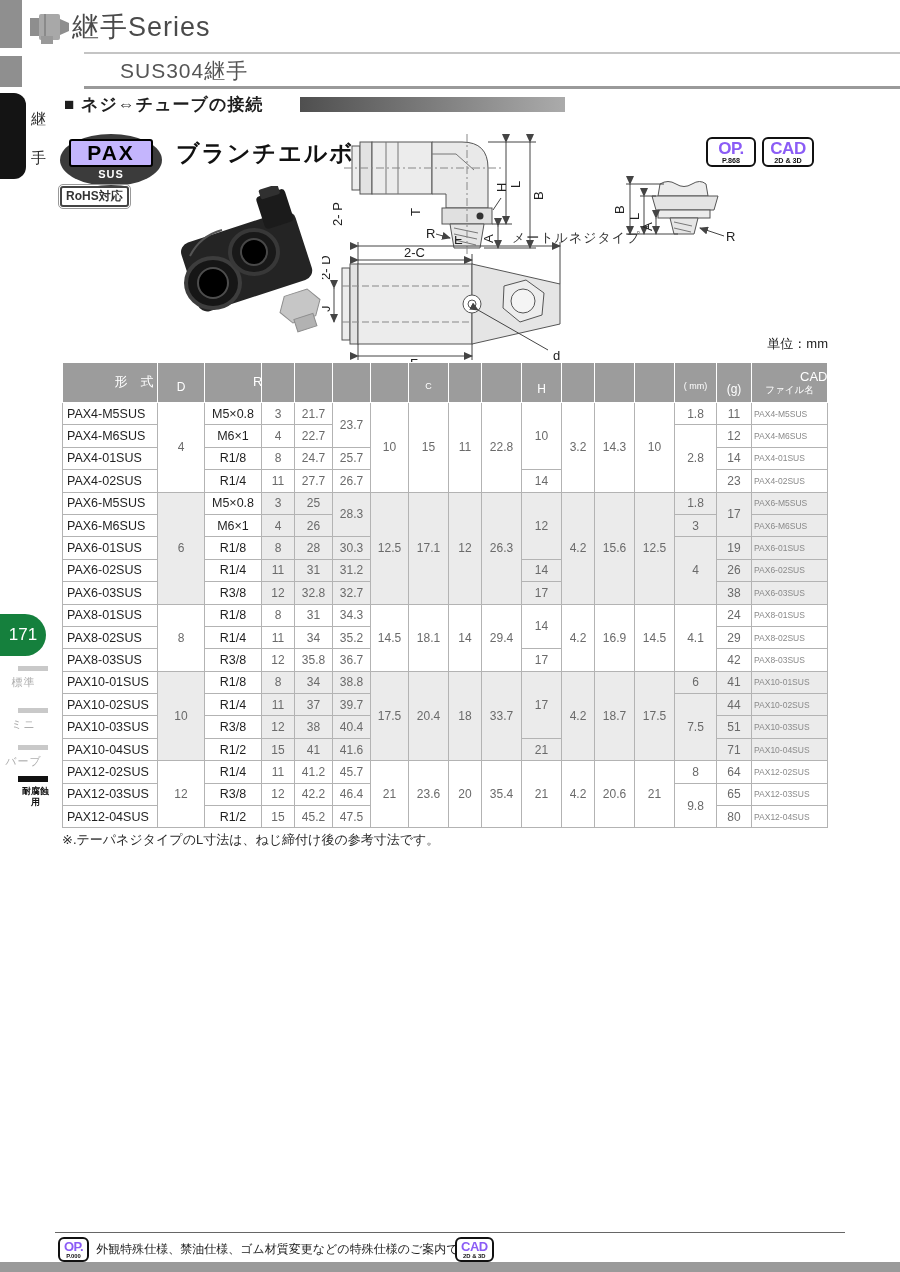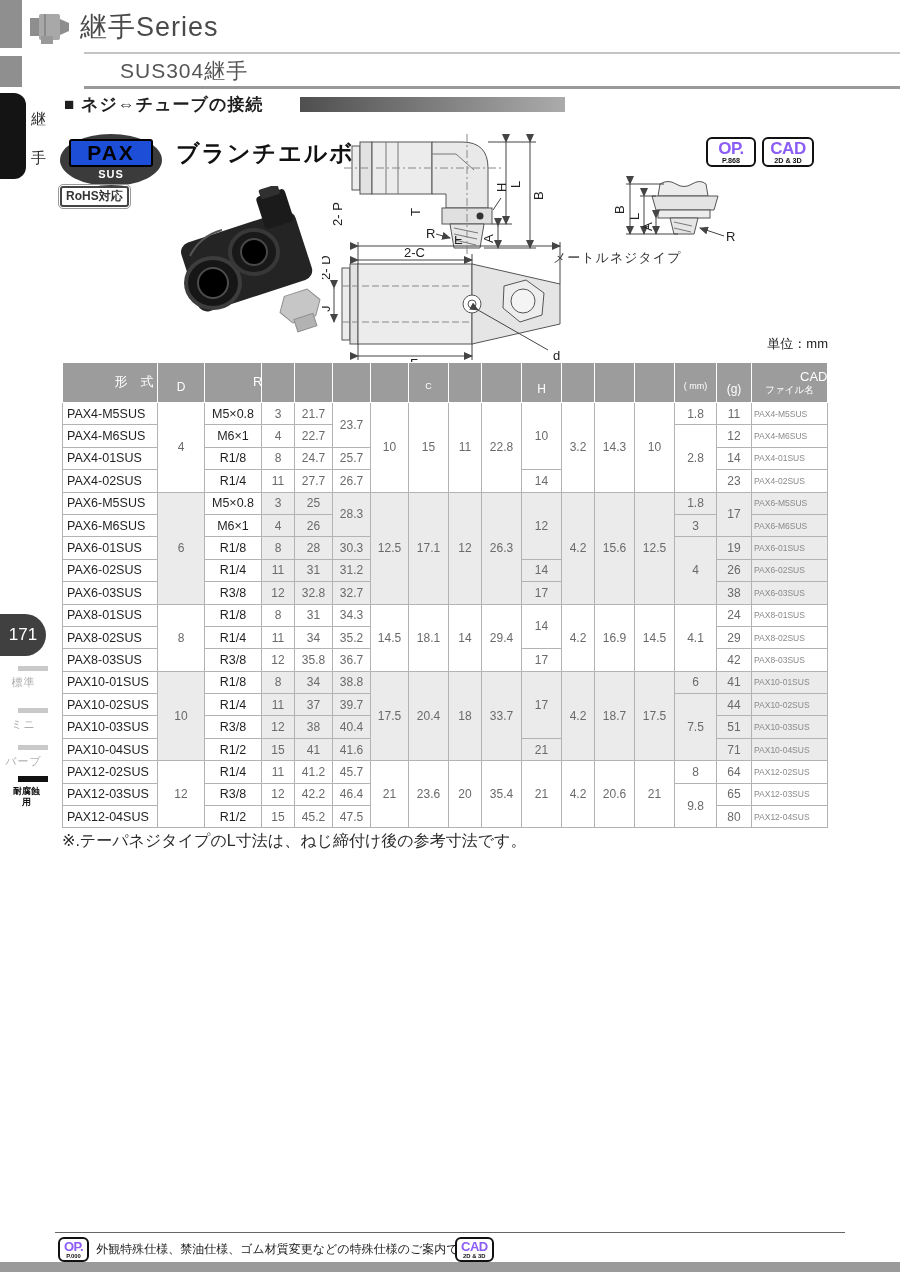--- a/index.html
+++ b/index.html
@@ -2,50 +2,50 @@
 <html><head>
 <meta charset="utf-8">
 <style>
   * { margin:0; padding:0; box-sizing:border-box; }
   body { font-family:"Liberation Sans","DejaVu Sans",sans-serif; background:#fff; }
   #page { position:relative; width:900px; height:1272px; background:#fff; overflow:hidden; }
 
   
   .corner-block1 { position:absolute; left:0; top:0; width:22px; height:48px; background:#8f8f8f; }
   .corner-block2 { position:absolute; left:0; top:56px; width:22px; height:31px; background:#8f8f8f; }
-  .series-row { position:absolute; left:28px; top:6px; display:flex; align-items:center; gap:8px; }
+  .series-row { position:absolute; left:28px; top:6px; display:flex; align-items:center; gap:0; }
   .series-title { font-size:27px; color:#4a4a4a; letter-spacing:1px; }
   .hline1 { position:absolute; left:84px; right:0; top:52px; height:2px; background:#c4c4c4; }
   .subtitle { position:absolute; left:88px; top:57px; font-size:21px; color:#555; letter-spacing:1px;margin-left:32px; }
   .hline2 { position:absolute; left:84px; right:0; top:86px; height:3px; background:#9a9a9a; }
 
   .section-heading { position:absolute; left:64px; top:93px; font-size:17px; font-weight:bold; color:#1e1e1e; letter-spacing:1px; }
   .section-bar { position:absolute; left:300px; top:97px; width:265px; height:15px;
                  background:linear-gradient(to right,#4f4f4f,#ababab); }
 
   
   .cat-tab { position:absolute; left:0; top:93px; width:26px; height:86px; background:#141414; border-radius:0 12px 12px 0; }
   .cat-tab-label { position:absolute; left:31px; top:99px; width:16px; font-size:15px; line-height:2.6; color:#2a2a2a; }
-  .page-tab { position:absolute; left:0; top:614px; width:46px; height:42px; background:#404040; border-radius:0 21px 21px 0;
+  .page-tab { position:absolute; left:0; top:614px; width:46px; height:42px; background:#15803d; border-radius:0 21px 21px 0;
               color:#fff; font-size:17px; display:flex; align-items:center; justify-content:center; padding-left:0; }
   .nav-item { position:absolute; left:0; width:48px; }
   .nav-bar { margin-left:18px; width:30px; height:5px; background:#c9c9c9; }
   .nav-label { margin-top:4px; text-align:center; padding-right:1px; font-size:11px; color:#aeaeae; letter-spacing:1px; }
   .nav-item.dark .nav-bar { background:#111; height:6px; }
-  .nav-item.dark .nav-label { color:#111; font-size:9px; font-weight:bold; width:34px; margin-left:10px; line-height:1.2; text-align:center; letter-spacing:0; }
+  .nav-item.dark .nav-label { color:#111; font-size:9px; font-weight:bold; width:34px; margin-left:19px; line-height:1.2; text-align:center; letter-spacing:0; }
 
   
   .pax-logo { position:absolute; left:60px; top:134px; width:102px; height:52px; background:#3b3b3b; border-radius:50%; }
-  .pax-box { position:absolute; left:9px; top:5px; width:84px; height:28px; background:#1d4ed8; border:2px solid #000;
+  .pax-box { position:absolute; left:9px; top:5px; width:84px; height:28px; background:#c4b5fd; border:2px solid #000;
              border-radius:3px; font-size:21px; font-weight:bold; color:#000; text-align:center; line-height:24px; letter-spacing:2px; }
   .pax-sub { position:absolute; left:0; right:0; top:34px; text-align:center; color:#fff; font-size:11px; font-weight:bold; letter-spacing:1px; }
   .product-name { position:absolute; left:176px; top:138px; font-size:23px; font-weight:bold; color:#111; letter-spacing:2px; }
   .rohs { position:absolute; left:60px; top:186px; font-size:12px; font-weight:bold; color:#333;
           border:2px solid #444; border-radius:3px; padding:0 4px; outline:1px solid #999; outline-offset:1px; }
-  .metric-caption { position:absolute; left:512px; top:249px; font-size:13px; color:#333; letter-spacing:1px;margin-left:41px; }
+  .metric-caption { position:absolute; left:512px; top:229px; font-size:13px; color:#333; letter-spacing:1px; }
   .unit-label { position:absolute; left:62px; top:335px; width:766px; text-align:right; font-size:13px; color:#222; }
 
   
   .badge { border:2px solid #111; border-radius:6px; background:#fff; text-align:center; padding:1px 4px 0; }
   .badge .b1 { font-weight:bold; color:#8b5cf6; line-height:1; letter-spacing:-0.5px; }
   .badge .b2 { font-weight:bold; color:#111; line-height:1; transform:scale(0.9); }
   .badge.lg .b1 { font-size:17px; } .badge.lg .b2 { font-size:8px; }
   .badge.smb .b1 { font-size:13px; } .badge.smb .b2 { font-size:6.5px; }
   .badge-op-top { position:absolute; left:706px; top:137px; width:50px; }
   .badge-cad-top { position:absolute; left:762px; top:137px; width:52px; }
@@ -59,21 +59,21 @@
   th .h1 { font-size:13px; line-height:1.15;padding-left:48px; } th .h2 { font-size:12px; line-height:1.1; }
   th.sm .h1 { font-size:9.5px; } th.xs .h1 { font-size:7px; } th.xs .h2 { font-size:9px; }
   th.md .h2 { font-size:9.5px; }
   tbody tr { height:22.4px; }
   td { border:1px solid #b3b3b3; background:#fff; vertical-align:middle; }
   td.c-model { text-align:left; padding-left:4px; font-size:12.5px; color:#1f1f1f; }
   td.c-thread { text-align:center; font-size:12.5px; color:#1f1f1f; }
   td.c-num { text-align:center; font-size:12px; color:#6a6a6a; }
   td.c-cad { text-align:left; padding-left:2px; font-size:8.5px; color:#8a8a8a; }
   td.sh { background:#ebebeb; }
-  .footnote { position:absolute; left:62px; top:831px; font-size:16px; color:#2a2a2a;text-align:center; }
+  .footnote { position:absolute; left:62px; top:831px; font-size:13px; color:#2a2a2a;text-align:center; }
 
   
   .footer-line { position:absolute; left:55px; top:1232px; width:790px; height:1px; background:#666; }
   .footer-grp { position:absolute; top:1237px; display:flex; align-items:center; gap:7px; }
   .footer-grp .txt { font-size:12px; color:#222; }
   .f-op { left:58px; } .f-cad { left:455px; }
   .bottom-strip { position:absolute; left:0; top:1262px; width:900px; height:10px; background:#9a9a9a; }
 
   svg text { font-family:"Liberation Sans","DejaVu Sans",sans-serif; }
   .dim-label { font-size:13px; fill:#222; }

